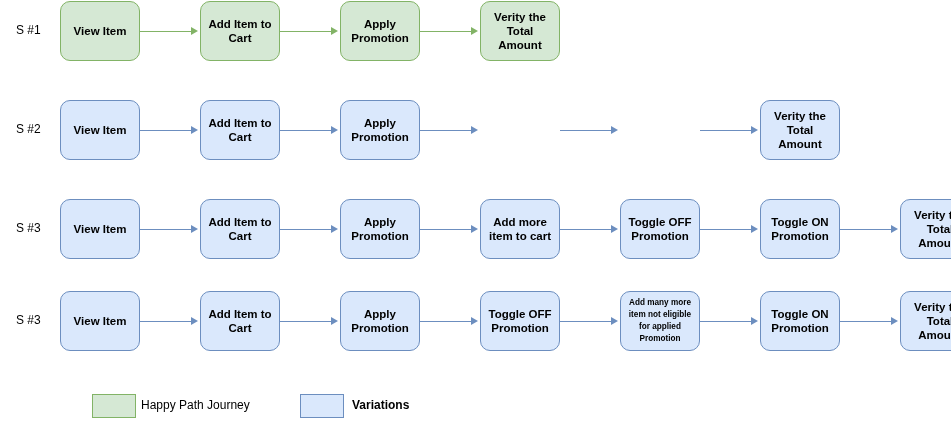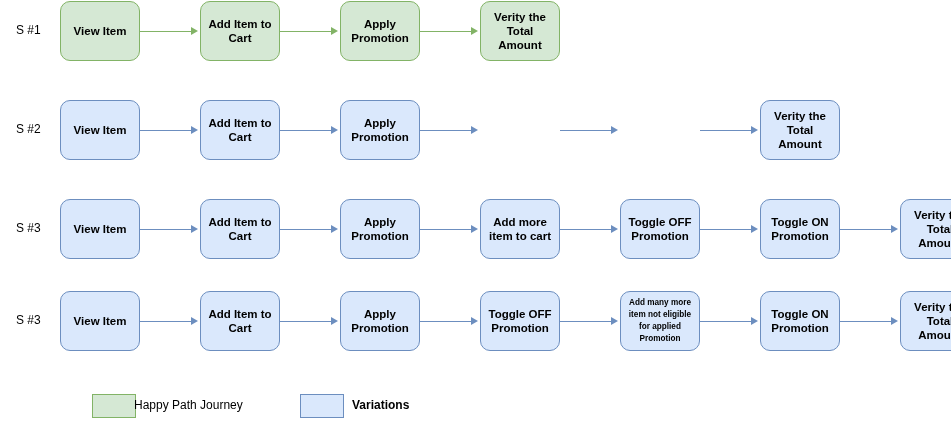--- a/index.html
+++ b/index.html
@@ -203,16 +203,16 @@
     <div class="arrow-head" style="left: 751px; top: 317px;"></div>
     <div class="node" style="left: 760px; top: 291px; width: 80px; height: 60px;">
       <span class="node-text">Toggle ON Promotion</span>
     </div>
     <div class="connector" style="left: 840px; top: 321px; width: 52px;"></div>
     <div class="arrow-head" style="left: 891px; top: 317px;"></div>
     <div class="node" style="left: 900px; top: 291px; width: 80px; height: 60px;">
       <span class="node-text">Verity the Total Amount</span>
     </div>
     <div class="legend-swatch green" style="left: 92px; top: 394px; width: 44px; height: 24px;"></div>
-    <div class="legend-label" style="left: 134px; top: 398px;">Happy Path Journey</div>
+    <div class="legend-label" style="left: 141px; top: 398px;">Happy Path Journey</div>
     <div class="legend-swatch" style="left: 300px; top: 394px; width: 44px; height: 24px;"></div>
     <div class="legend-label" style="left: 352px; top: 398px; font-weight: bold;">Variations</div>
   </div>
 
 </body></html>

